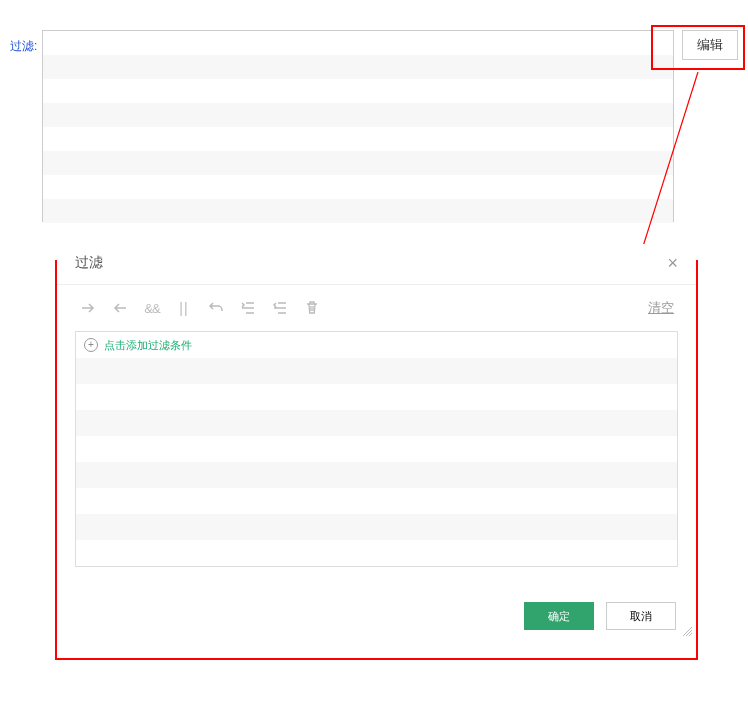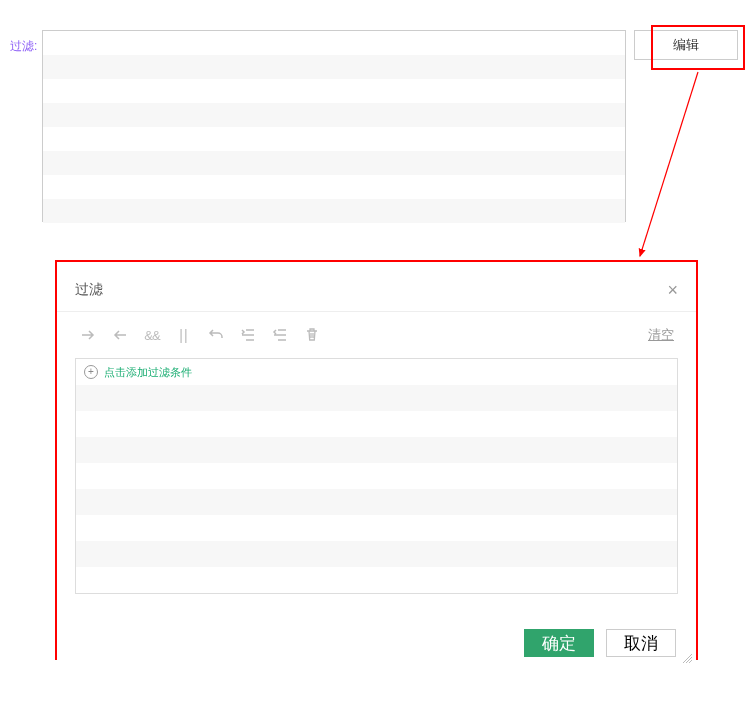--- a/index.html
+++ b/index.html
@@ -16,36 +16,36 @@
     
     .top-row {
       display: flex;
       align-items: flex-start;
       padding: 30px 10px 0 10px;
     }
     .top-label {
       width: 32px;
       padding-top: 8px;
       font-size: 12px;
-      color: #8b5cf6;
+      color: #1d4ed8;
     }
     .top-list {
       flex: 1;
       height: 192px;
       border: 1px solid #ccc;
       background: #fff;
     }
     .stripe-row {
       height: 24px;
     }
     .stripe-row:nth-child(even) {
       background: #f7f7f7;
     }
     .edit-btn {
-      width: 104px;
+      width: 56px;
       height: 30px;
       margin-left: 8px;
       border: 1px solid #ccc;
       background: #fff;
       font-size: 13px;
       cursor: pointer;
       color: #333;
     }
     .edit-highlight {
       position: absolute;
@@ -72,21 +72,21 @@
       position: absolute;
       top: 260px;
       left: 55px;
       width: 643px;
       height: 400px;
       border: 2px solid #ff0000;
       pointer-events: none;
     }
     .dialog {
       position: absolute;
-      top: 271px;
+      top: 244px;
       left: 57px;
       width: 639px;
       height: 396px;
       background: #fff;
       display: flex;
       flex-direction: column;
       justify-content: flex-end;
     }
     .dialog-header {
       display: flex;
@@ -174,21 +174,21 @@
       display: flex;
       justify-content: flex-end;
       align-items: center;
       gap: 12px;
       padding: 18px 20px 10px 0;
       margin-top: auto;
     }
     .btn {
       width: 70px;
       height: 28px;
-      font-size: 17px;
+      font-size: 11px;
       border: 1px solid #ccc;
       background: #fff;
       cursor: pointer;
     }
     .btn-primary {
       background: #30a46c;
       border-color: #30a46c;
       color: #fff;
     }
     .resize-handle {

